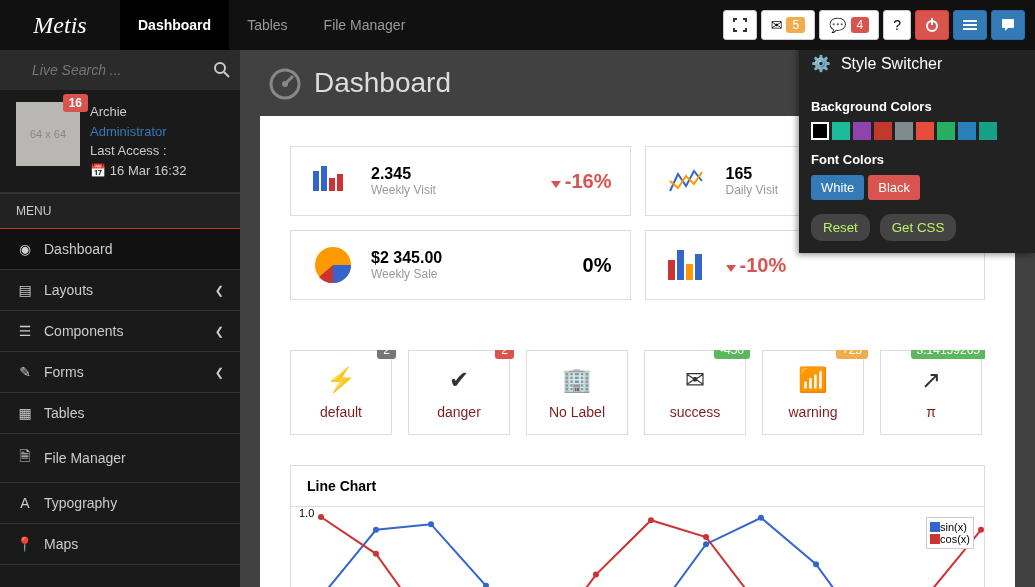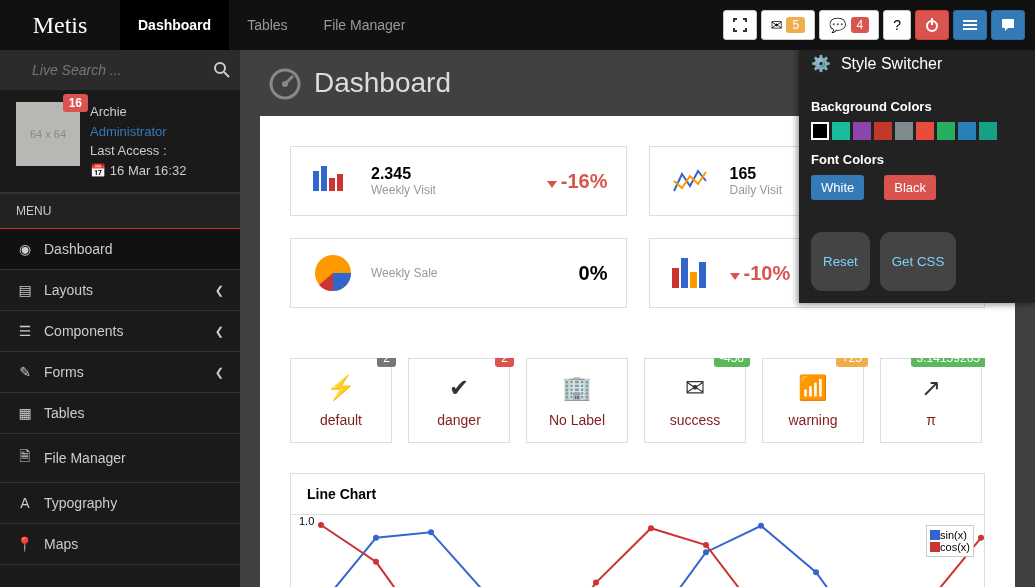--- a/index.html
+++ b/index.html
@@ -1,18 +1,18 @@
 <!DOCTYPE html>
 <html><head>
 <meta charset="utf-8">
 <style>
 *{margin:0;padding:0;box-sizing:border-box}
 body{font-family:"Helvetica Neue",Arial,sans-serif;font-size:14px;background:#fff;overflow-x:hidden}
 .topbar{background:#111;height:50px;display:flex;align-items:stretch;color:#ddd}
-.brand{width:120px;display:flex;align-items:center;justify-content:center;font-family:Georgia,serif;font-size:24px;color:#fff}
+.brand{width:120px;display:flex;align-items:center;justify-content:center;font-family:Georgia,serif;font-style:italic;font-size:24px;color:#fff}
 .topnav{display:flex;align-items:stretch}
 .topnav .tab{display:flex;align-items:center;padding:0 18px;color:#999;cursor:pointer}
 .topnav .tab.active{background:#000;color:#fff;font-weight:bold}
 .topnav .caret{display:inline-block;width:0;height:0;border-left:4px solid transparent;border-right:4px solid transparent;border-top:4px solid #999;margin-left:6px}
 .topright{margin-left:auto;display:flex;align-items:center;gap:4px;padding-right:10px}
 .btn{background:#fff;border:1px solid #ccc;padding:5px 9px;border-radius:3px;display:inline-flex;align-items:center;cursor:pointer;font-size:14px;min-height:30px}
 .btn.danger{background:#d9534f;border-color:#d43f3a}
 .btn.primary{background:#337ab7;border-color:#2e6da4}
 .badge-o{background:#f0ad4e;color:#fff;border-radius:3px;padding:1px 6px;font-size:12px;margin-left:4px}
 .badge-r{background:#d9534f;color:#fff;border-radius:3px;padding:1px 6px;font-size:12px;margin-left:4px}
@@ -30,21 +30,21 @@
 .menu{list-style:none}
 .menu li{display:flex;align-items:center;padding:12px 16px;border-bottom:1px solid #333;cursor:pointer}
 .menu li.active{background:#111}
 .menu .icon{width:18px;margin-right:10px;text-align:center}
 .menu .chev{margin-left:auto;font-size:11px}
 .content{flex:1;background:#414141;position:relative;overflow:auto}
 .pagehdr{display:flex;align-items:center;padding:16px 28px;color:#ddd}
 .pagehdr .dicn{width:34px;height:34px;margin-right:12px}
 .pagehdr h1{font-weight:normal;font-size:28px}
 .panel{background:#fff;margin:0 20px 20px 20px;padding:30px;min-height:800px}
-.statsrow{display:flex;gap:22px;flex-wrap:wrap;margin-bottom:20px}
+.statsrow{display:flex;gap:14px;flex-wrap:wrap;margin-bottom:20px}
 .statcard{flex:1;min-width:240px;border:1px solid #ddd;padding:14px 18px;display:flex;align-items:center;gap:14px}
 .statcard .icn{width:48px;height:40px;display:flex;align-items:center;justify-content:center}
 .statcard .vals{flex:1}
 .statcard .num{font-weight:bold;font-size:16px}
 .statcard .lab{color:#999;font-size:12px}
 .statcard .delta{font-weight:bold;font-size:20px}
 .delta.down{color:#d9534f}
 .delta.up{color:#5cb85c}
 .delta .tri{display:inline-block;width:0;height:0;border-left:5px solid transparent;border-right:5px solid transparent}
 .delta.down .tri{border-top:7px solid #d9534f;margin-right:4px}
@@ -61,25 +61,25 @@
 .legend{position:absolute;right:10px;top:10px;border:1px solid #ccc;background:#fff;font-size:11px;padding:3px}
 .legend div{display:flex;align-items:center;gap:0}
 .legend .sw{width:10px;height:10px}
 .switcher{position:absolute;top:-6px;right:0;width:236px;background:#222;color:#fff;z-index:50;box-shadow:-2px 2px 6px rgba(0,0,0,.4)}
 .switcher .hdr{display:flex;align-items:center;padding:10px 12px;font-size:16px}
 .switcher .body{padding:12px}
 .switcher .sect{font-size:13px;font-weight:bold;margin:4px 0 8px}
 .swatches{display:flex;gap:3px;margin-bottom:12px}
 .swatch{width:18px;height:18px;cursor:pointer}
 .swatch.sel{border:2px solid #fff}
-.fontbtns{display:flex;gap:20px;margin-bottom:32px}
+.fontbtns{display:flex;gap:4px;margin-bottom:14px}
 .fbtn{padding:5px 10px;border-radius:3px;border:none;cursor:pointer;font-size:13px}
 .fbtn.white{background:#337ab7;color:#fff}
 .fbtn.black{background:#d9534f;color:#fff}
-.abtn{padding:22px 12px;background:#444;color:#7dd3fc;border:none;border-radius:11px;cursor:pointer;margin-right:6px}
+.abtn{padding:6px 12px;background:#444;color:#bef264;border:none;border-radius:11px;cursor:pointer;margin-right:6px}
 svg{display:block}
 </style>
 </head>
 <body>
 
 <div class="topbar">
   <div class="brand">Metis</div>
   <div class="topnav" id="topnav">
       <div class="tab active">Dashboard</div>
       <div class="tab">Tables</div>
@@ -227,20 +227,21 @@
           </div>
           <div class="statcard">
             <div class="icn">
               <svg width="40" height="40">
                 <circle cx="20" cy="20" r="18" fill="#f90"></circle>
                 <path d="M20 20 L38 20 A18 18 0 0 1 20 38 Z" fill="#36c"></path>
                 <path d="M20 20 L20 38 A18 18 0 0 1 6 32 Z" fill="#c33"></path>
               </svg>
             </div>
             <div class="vals">
+              <div class="num">$2 345.00</div>
               <div class="lab">Weekly Sale</div>
             </div>
             <div class="delta ">0%</div>
           </div>
           <div class="statcard">
             <div class="icn">
               <svg width="40" height="30">
                 <rect x="0" y="10" width="7" height="20" fill="#c33"></rect>
                 <rect x="9" y="0" width="7" height="30" fill="#36c"></rect>
                 <rect x="18" y="14" width="7" height="16" fill="#f90"></rect>

